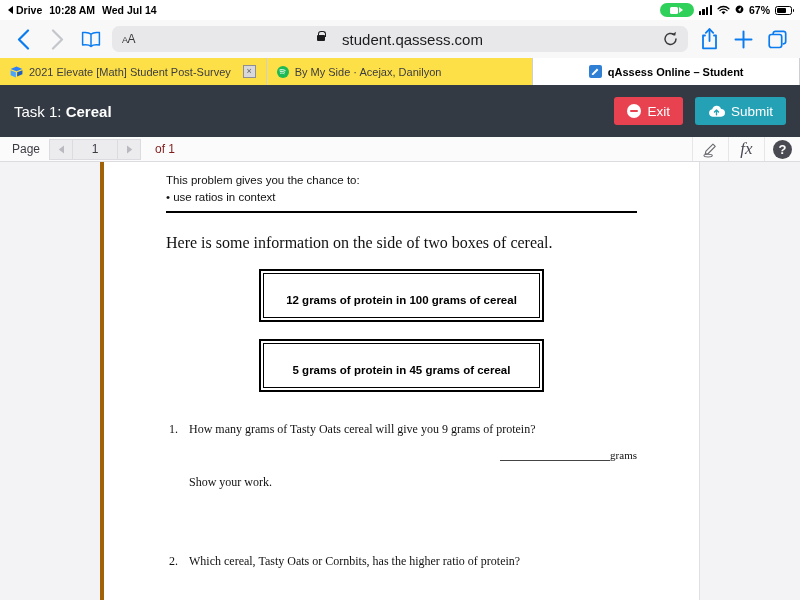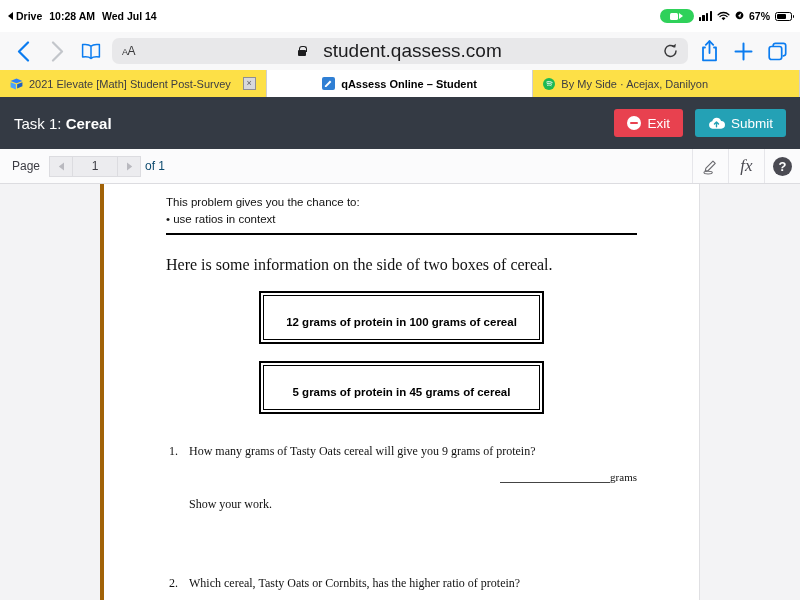--- a/index.html
+++ b/index.html
@@ -8,21 +8,21 @@
     font-family: "Liberation Sans", sans-serif;
     background: #f2f2f4;
     overflow: hidden;
   }
 
   
   .statusbar {
     height: 18px; width: 100%;
     background: #ffffff;
     display: flex; align-items: center;
-    padding: 16px 8px;
+    padding: 10px 8px;
     font-size: 10.5px; color: #000;
     font-weight: 600;
   }
   .sb-left { display: flex; align-items: center; gap: 7px; }
   .sb-back-caret {
     width: 0; height: 0;
     border-top: 4px solid transparent;
     border-bottom: 4px solid transparent;
     border-right: 5px solid #000;
     margin-right: -4px;
@@ -73,22 +73,22 @@
   .nav-ico.disabled { color: #c3c6cb; }
   .urlbar {
     flex: 1; height: 26px; background: #e8e8ea;
     border-radius: 7px; display: flex; align-items: center;
     padding: 0 10px; position: relative;
   }
   .aa { font-size: 12px; color: #3a3a3c; letter-spacing: -.4px; }
   .aa small { font-size: 9px; }
   .url-center {
     position: absolute; left: 0; right: 0;
-    display: flex; align-items: center; justify-content: center; gap: 17px;
-    font-size: 19px; color: #1c1c1e; pointer-events: none;
+    display: flex; align-items: flex-start; justify-content: center; gap: 17px;
+    font-size: 15px; color: #1c1c1e; pointer-events: none;
   }
   .lock { width: 8px; height: 10px; position: relative; }
   .lock::before {
     content: ""; position: absolute; left: 1px; top: 0;
     width: 6px; height: 5px; border: 1.4px solid #1c1c1e;
     border-bottom: none; border-radius: 3px 3px 0 0;
   }
   .lock::after {
     content: ""; position: absolute; left: 0; bottom: 0;
     width: 8px; height: 6px; background: #1c1c1e; border-radius: 1px;
@@ -143,39 +143,39 @@
     width: 14px; height: 14px; border-radius: 50%;
     background: #fff; position: relative; flex: none;
   }
   .minus-circle::after {
     content: ""; position: absolute; left: 3px; top: 6px;
     width: 8px; height: 2px; background: #e8414f; border-radius: 1px;
   }
 
   
   .page-toolbar {
-    height: 35px; background: #fbfbfc;
+    height: 25px; background: #fbfbfc;
     border-bottom: 1px solid #dcdce0;
     display: flex; align-items: center; padding-left: 12px;
   }
   .pg-label { font-size: 12px; color: #3c3c43; margin-right: 9px; }
   .pg-group { display: flex; align-items: center; }
   .pg-btn {
     width: 24px; height: 21px; background: #ececef;
     border: 1px solid #dcdce0;
     display: flex; align-items: center; justify-content: center;
     cursor: pointer;
   }
   .pg-num {
     width: 44px; height: 21px; background: #ececef;
     border: 1px solid #dcdce0; border-left: none; border-right: none;
     text-align: center; font-size: 12px; color: #3c3c43;
     line-height: 19px;
   }
-  .pg-of { font-size: 12px; color: #0c4a6e; margin-left: 4px; }
+  .pg-of { font-size: 12px; color: #7f1d1d; margin-left: 14px; }
   .tb-right { margin-left: auto; display: flex; height: 100%; }
   .tb-ico {
     width: 36px; height: 100%;
     display: flex; align-items: center; justify-content: center;
     border-left: 1px solid #e6e6ea; cursor: pointer; color: #6b6b70;
   }
   .help-circle {
     width: 19px; height: 19px; border-radius: 50%;
     background: #4a4a52; color: #fff;
     display: flex; align-items: center; justify-content: center;
@@ -322,37 +322,37 @@
 <div class="tabbar">
   <div class="tab inactive">
     <svg class="ico-airtable" viewBox="0 0 14 13">
       <path d="M7 0.6 L13.4 3.2 L7 5.8 L0.6 3.2 Z" fill="#2d7ff9"></path>
       <path d="M0.6 4.6 L6.3 6.9 L6.3 12.4 L0.6 10 Z" fill="#4aa3ff"></path>
       <path d="M7.7 6.9 L13.4 4.6 L13.4 9 L7.7 11.4 Z" fill="#1d5fc4"></path>
     </svg>
     <span class="tab-label">2021 Elevate [Math] Student Post-Survey</span>
     <span class="tab-close">×</span>
   </div>
-  <div class="tab active">
-    <span class="ico-qassess">
-      <svg width="9" height="9" viewBox="0 0 10 10">
-          <path d="M1 7.4 L6.6 1.8 L8.2 3.4 L2.6 9 L1 9 Z" fill="#fff"></path>
-        </svg>
-    </span>
-    <span class="tab-label">qAssess Online – Student</span>
-  </div>
   <div class="tab inactive">
     <span class="ico-spotify">
       <svg width="9" height="9" viewBox="0 0 10 10">
         <path d="M2 3.3 C4 2.6 6.4 2.9 8 3.9" stroke="#fff" stroke-width="1.1" fill="none" stroke-linecap="round"></path>
         <path d="M2.4 5.2 C4.1 4.6 6 4.9 7.4 5.8" stroke="#fff" stroke-width="1" fill="none" stroke-linecap="round"></path>
         <path d="M2.8 7 C4.2 6.5 5.7 6.8 6.8 7.4" stroke="#fff" stroke-width=".9" fill="none" stroke-linecap="round"></path>
       </svg>
     </span>
     <span class="tab-label">By My Side · Acejax, Danilyon</span>
+  </div>
+  <div class="tab active">
+    <span class="ico-qassess">
+      <svg width="9" height="9" viewBox="0 0 10 10">
+          <path d="M1 7.4 L6.6 1.8 L8.2 3.4 L2.6 9 L1 9 Z" fill="#fff"></path>
+        </svg>
+    </span>
+    <span class="tab-label">qAssess Online – Student</span>
   </div>
 </div>
 
 <div class="app-header">
   <div class="app-title">
     <span>Task 1: </span><b>Cereal</b>
   </div>
   <div class="hdr-actions">
     <button class="btn btn-exit">
       <span class="minus-circle"></span>

